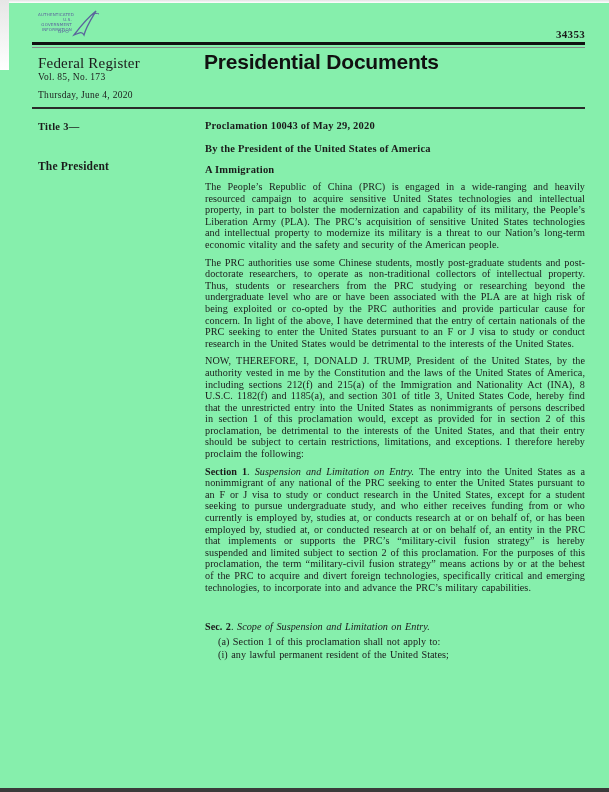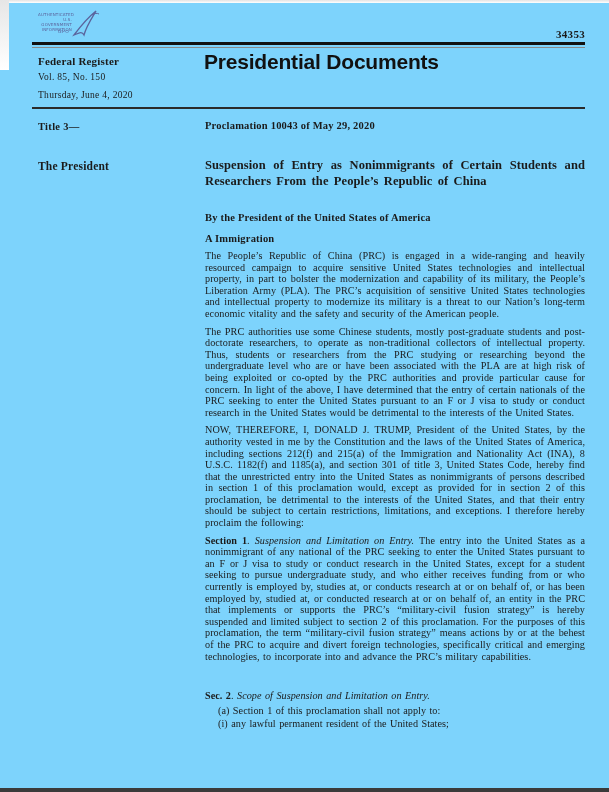--- a/index.html
+++ b/index.html
@@ -1,21 +1,21 @@
 <!DOCTYPE html>
 <html><head>
 <meta charset="utf-8">
 <style>
   * { margin: 0; padding: 0; box-sizing: border-box; }
   html, body { background: #ffffff; }
   .page {
     position: relative;
     width: 609px;
     height: 792px;
-    background: #7dd3fc;
+    background: #86efac;
     overflow: hidden;
     font-family: "Liberation Serif", serif;
     color: #1b1b1b;
   }
   
   .scan-edge-top {
     position: absolute; left: 0; top: 0; width: 609px; height: 3px;
     background: linear-gradient(to bottom, #e3e3e3, #ffffff);
   }
   .scan-edge-left {
@@ -40,38 +40,38 @@
   .page-number {
     position: absolute; top: 28px; right: 24px;
     font-size: 11px; font-weight: bold; letter-spacing: 0.3px;
   }
   
   .rule-top-thick { position: absolute; left: 32px; right: 24px; top: 42px; height: 3px; background: #111; }
   .rule-top-thin  { position: absolute; left: 32px; right: 24px; top: 47px; height: 1px; background: #8a8a8a; }
   .rule-mid       { position: absolute; left: 32px; right: 24px; top: 107px; height: 2px; background: #2a2a2a; }
   .bottom-bar     { position: absolute; left: 0; right: 0; bottom: 0; height: 4px; background: #3a3a3a; }
   
-  .fr-name { position: absolute; left: 38px; top: 55px; font-size: 11px; font-weight: bold; letter-spacing: 0.2px; }
+  .fr-name { position: absolute; left: 38px; top: 55px; font-size: 15px; font-weight: normal; letter-spacing: 0.2px; }
   .fr-vol  { position: absolute; left: 38px; top: 72px; font-size: 9.5px; letter-spacing: 0.3px; }
   .fr-date { position: absolute; left: 38px; top: 90px; font-size: 9.5px; letter-spacing: 0.3px; }
   .header-title {
     position: absolute; left: 204px; top: 50px;
     font-family: "Liberation Sans", sans-serif;
     font-size: 21px; font-weight: bold; color: #111; letter-spacing: -0.2px;
   }
   
   .body {
     position: absolute; left: 38px; top: 120px; width: 547px;
     display: grid; grid-template-columns: 167px 380px;
   }
   .left-col { padding-top: 1px; }
   .title3 { font-size: 10.5px; font-weight: bold; letter-spacing: 0.3px; }
   .president { font-size: 11.5px; font-weight: bold; margin-top: 28px; letter-spacing: 0.2px; }
   .content { }
-  .proc-line { font-size: 10.5px; font-weight: bold; margin-bottom: 26px; letter-spacing: 0.2px; }
+  .proc-line { font-size: 10.5px; font-weight: bold; margin-bottom: 12px; letter-spacing: 0.2px; }
   .doc-title {
     font-size: 12.5px; font-weight: bold; line-height: 16px;
     text-align: justify; text-align-last: left; margin-bottom: 23px;
     word-spacing: 2px; letter-spacing: 0.1px;
   }
   .byline { font-size: 10.5px; font-weight: bold; margin-bottom: 10px; letter-spacing: 0.2px; font-family: Liberation Serif, serif; }
   .proc-heading { font-size: 10.5px; font-weight: bold; margin-bottom: 6px; letter-spacing: 0.2px; }
   .body-para {
     font-size: 10.2px; line-height: 11.6px;
     text-align: justify; text-align-last: left;
@@ -100,35 +100,34 @@
       <path d="M22 6 C 25 4, 27 4, 29 5" fill="none" stroke="#5a639c" stroke-width="1"></path>
     </svg>
   </div>
 
   <div class="page-number">34353</div>
 
   <div class="rule-top-thick"></div>
   <div class="rule-top-thin"></div>
 
   <div class="fr-name">Federal Register</div>
-  <div class="fr-vol">Vol. 85, No. 150</div>
+  <div class="fr-vol">Vol. 85, No. 173</div>
   <div class="fr-date">Thursday, June 4, 2020</div>
   <div class="header-title">Presidential Documents</div>
 
   <div class="rule-mid"></div>
 
   <div class="body">
     <div class="left-col">
       <div class="title3">Title 3—</div>
       <div class="president">The President</div>
     </div>
 
     <div class="content">
       <div class="proc-line">Proclamation 10043 of May 29, 2020</div>
-      <div class="doc-title">Suspension of Entry as Nonimmigrants of Certain Students and Researchers From the People’s Republic of China</div>
       <div class="byline">By the President of the United States of America</div>
       <div class="proc-heading">A Immigration</div>
 
       <p class="body-para">The People’s Republic of China (PRC) is engaged in a wide-ranging and heavily resourced campaign to acquire sensitive United States technologies and intellectual property, in part to bolster the modernization and capability of its military, the People’s Liberation Army (PLA). The PRC’s acquisition of sensitive United States technologies and intellectual property to modernize its military is a threat to our Nation’s long-term economic vitality and the safety and security of the American people.</p>
       <p class="body-para">The PRC authorities use some Chinese students, mostly post-graduate students and post-doctorate researchers, to operate as non-traditional collectors of intellectual property. Thus, students or researchers from the PRC studying or researching beyond the undergraduate level who are or have been associated with the PLA are at high risk of being exploited or co-opted by the PRC authorities and provide particular cause for concern. In light of the above, I have determined that the entry of certain nationals of the PRC seeking to enter the United States pursuant to an F or J visa to study or conduct research in the United States would be detrimental to the interests of the United States.</p>
       <p class="body-para">NOW, THEREFORE, I, DONALD J. TRUMP, President of the United States, by the authority vested in me by the Constitution and the laws of the United States of America, including sections 212(f) and 215(a) of the Immigration and Nationality Act (INA), 8 U.S.C. 1182(f) and 1185(a), and section 301 of title 3, United States Code, hereby find that the unrestricted entry into the United States as nonimmigrants of persons described in section 1 of this proclamation would, except as provided for in section 2 of this proclamation, be detrimental to the interests of the United States, and that their entry should be subject to certain restrictions, limitations, and exceptions. I therefore hereby proclaim the following:</p>
 
       <p class="body-para"><b>Section 1</b><span>. </span><i>Suspension and Limitation on Entry.</i><span> The entry into the United States as a nonimmigrant of any national of the PRC seeking to enter the United States pursuant to an F or J visa to study or conduct research in the United States, except for a student seeking to pursue undergraduate study, and who either receives funding from or who currently is employed by, studies at, or conducts research at or on behalf of, or has been employed by, studied at, or conducted research at or on behalf of, an entity in the PRC that implements or supports the PRC’s “military-civil fusion strategy” is hereby suspended and limited subject to section 2 of this proclamation. For the purposes of this proclamation, the term “military-civil fusion strategy” means actions by or at the behest of the PRC to acquire and divert foreign technologies, specifically critical and emerging technologies, to incorporate into and advance the PRC’s military capabilities.</span></p>
 
       <p class="body-para sec-head"><b>Sec. 2</b><span>. </span><i>Scope of Suspension and Limitation on Entry.</i></p>

